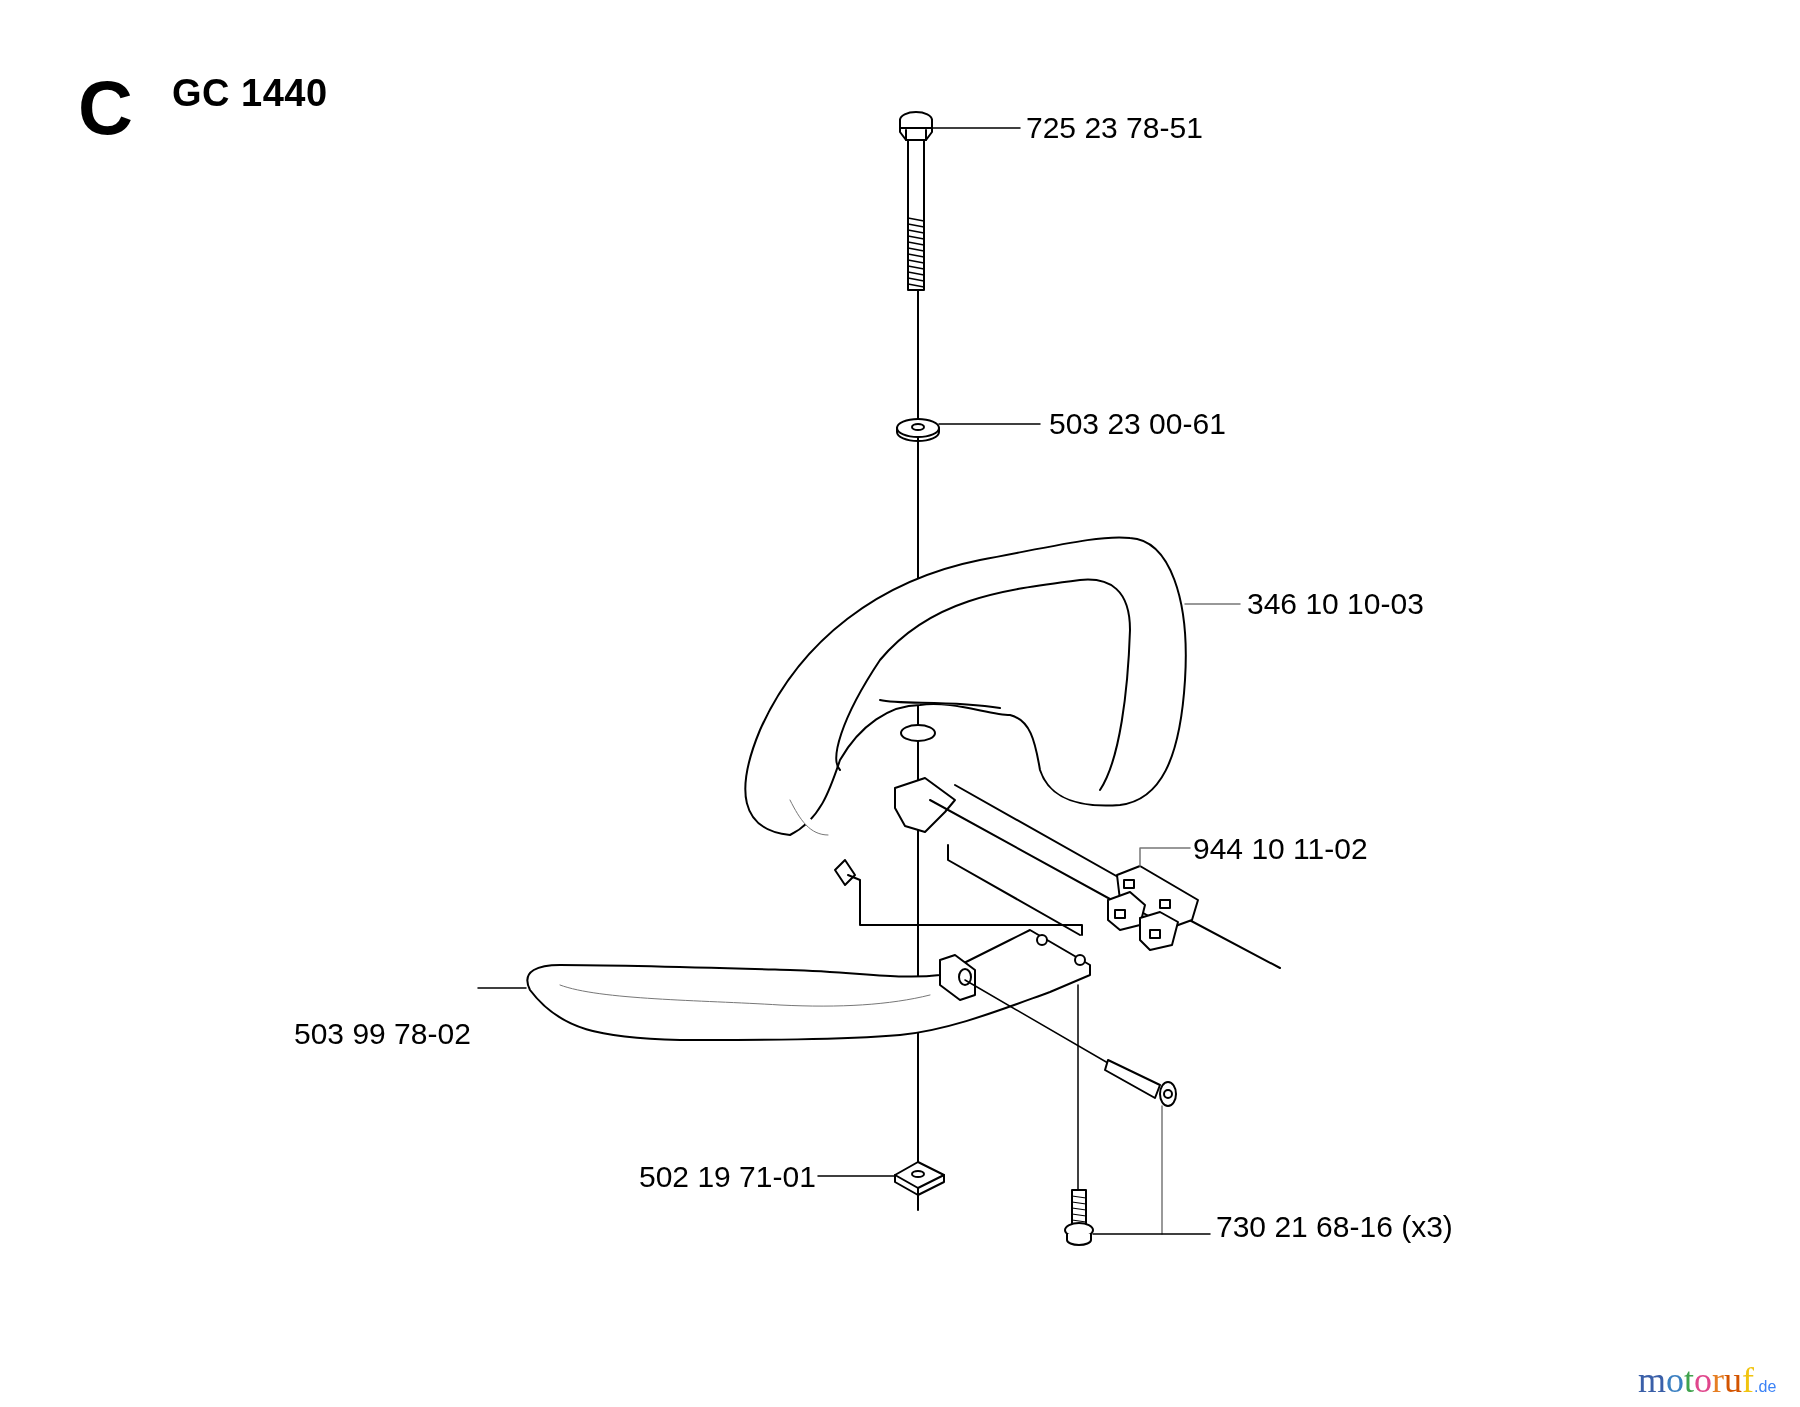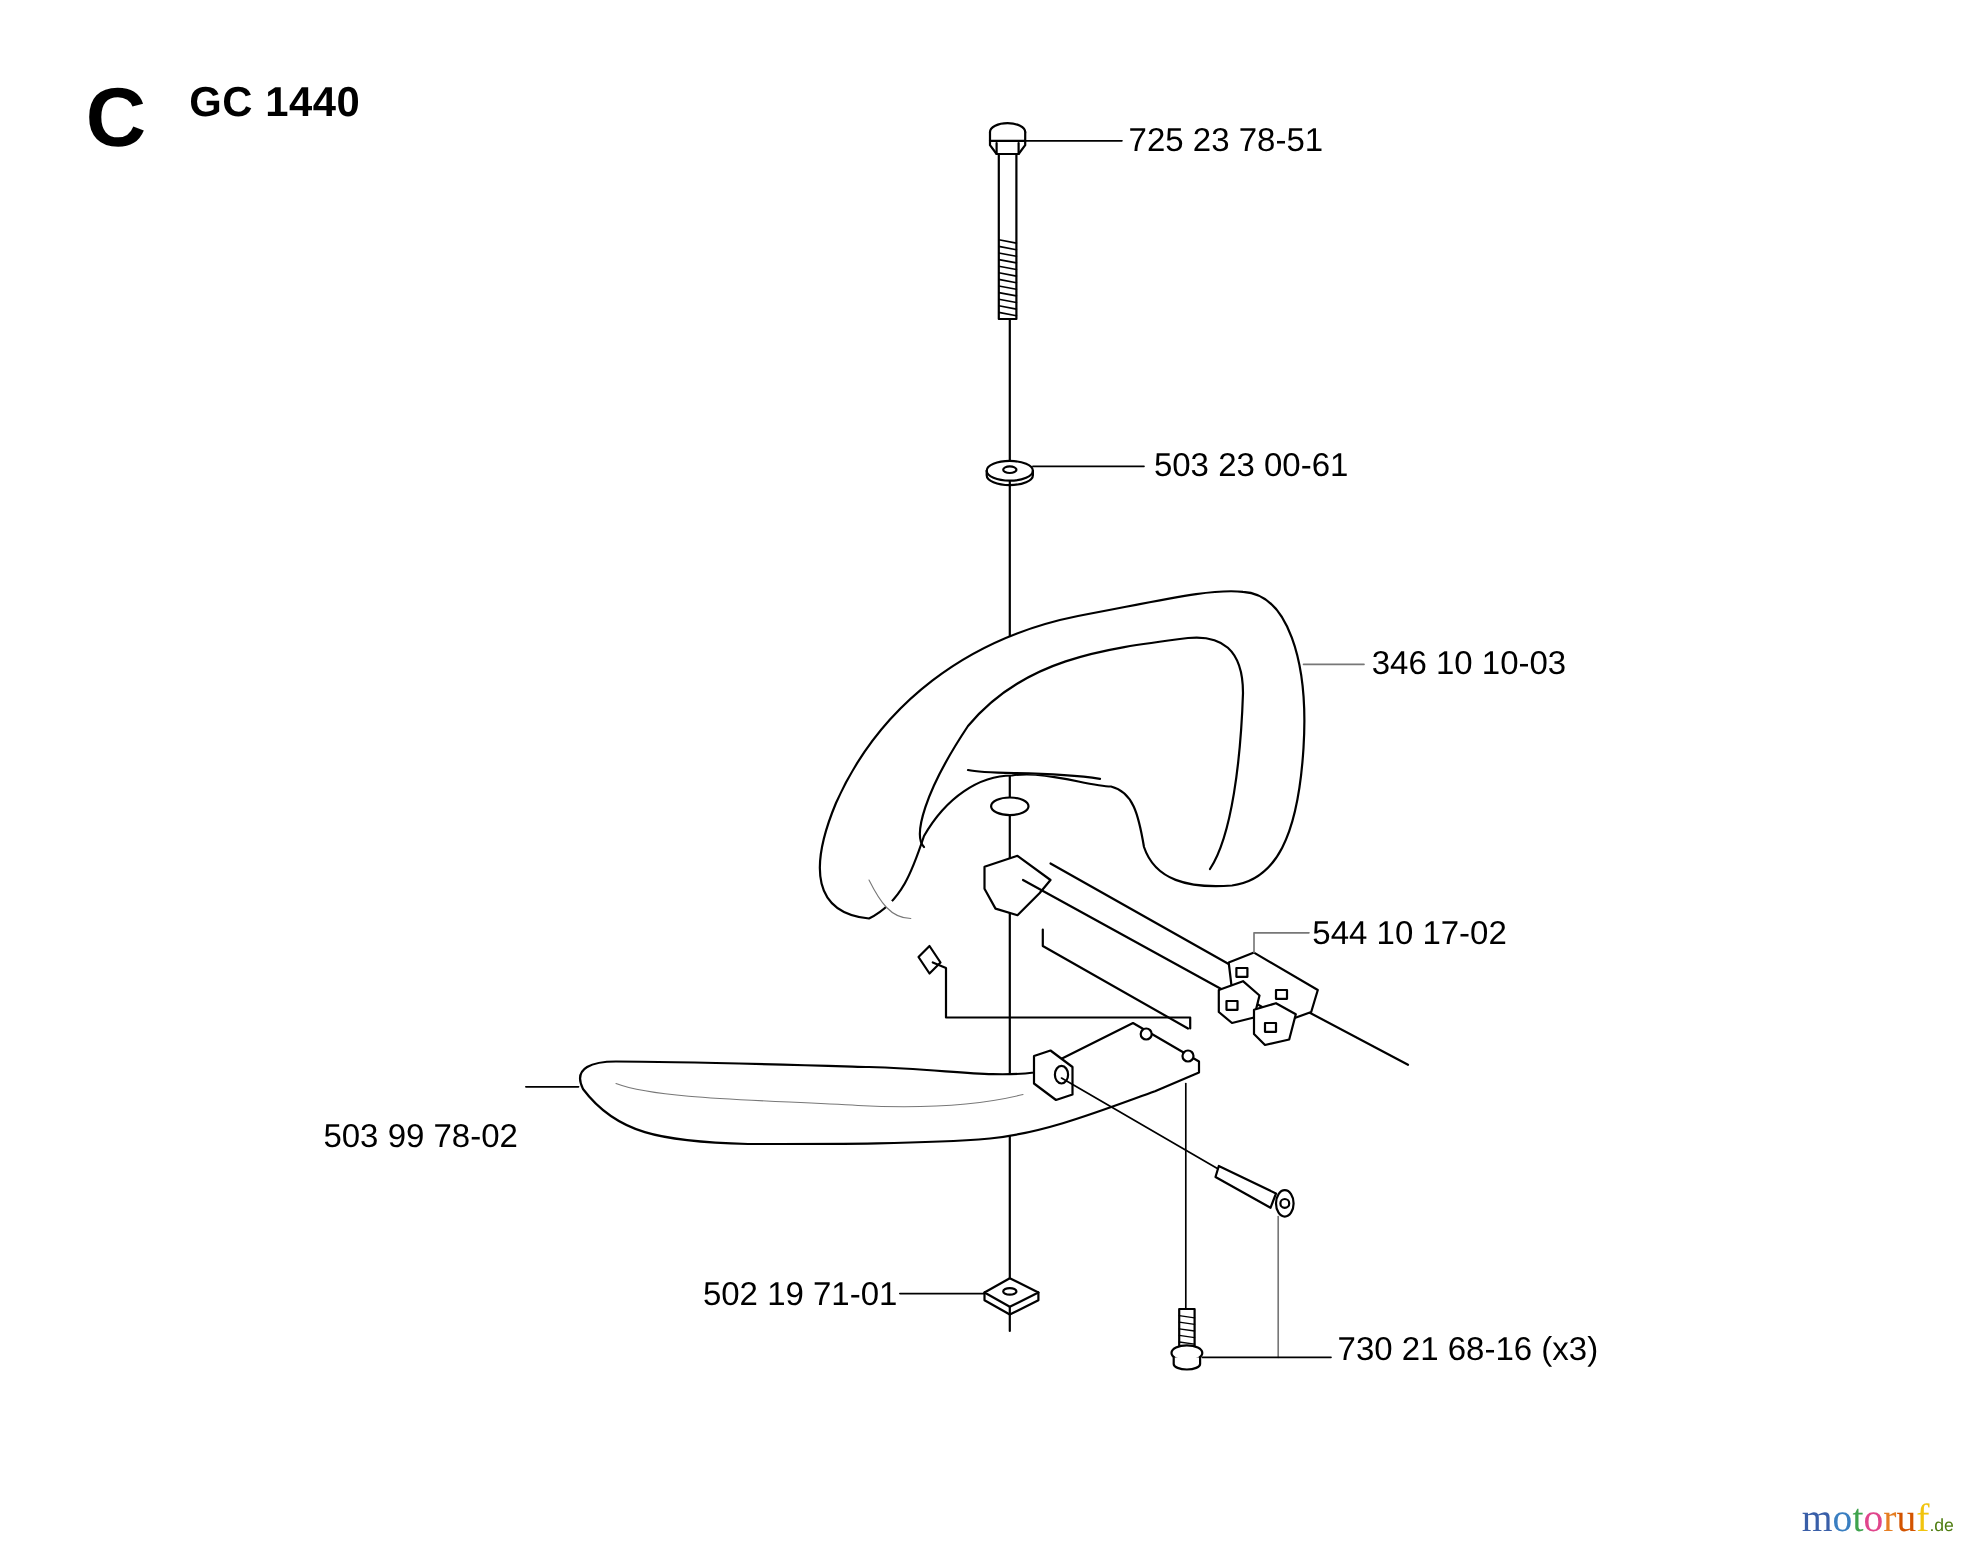--- a/index.html
+++ b/index.html
@@ -4,21 +4,21 @@
 <style>
   html, body { margin: 0; padding: 0; background: #ffffff; }
   body { width: 1800px; height: 1407px; position: relative; overflow: hidden;
          font-family: "Liberation Sans", sans-serif; color: #000; }
   .section-letter { position: absolute; left: 78px; top: 70px; font-size: 76px; font-weight: bold; line-height: 1; }
   .model-title { position: absolute; left: 172px; top: 74px; font-size: 38px; font-weight: bold; line-height: 1; letter-spacing: 0.5px; }
   svg.drawing { position: absolute; left: 0; top: 0; }
   .part-label { position: absolute; font-size: 30px; line-height: 1; white-space: nowrap; }
   .part-label .qty { font-weight: normal; }
   .watermark { position: absolute; left: 1638px; top: 1362px; font-family: "Liberation Serif", serif; font-size: 36px; line-height: 1; white-space: nowrap; }
-  .watermark .wm-suffix { font-family: "Liberation Sans", sans-serif; font-size: 16px; color: #4d7c0f; }
+  .watermark .wm-suffix { font-family: "Liberation Sans", sans-serif; font-size: 16px; color: #3b82f6; }
 </style>
 </head>
 <body>
 
 <div class="section-letter">C</div>
 <div class="model-title">GC 1440</div>
 
 <svg class="drawing" width="1800" height="1407" viewBox="0 0 1800 1407" fill="none" stroke="#000" stroke-width="2" stroke-linejoin="round" stroke-linecap="round">
 
   <line x1="918" y1="290" x2="918" y2="420"></line>
@@ -131,21 +131,21 @@
 <div class="part-label" style="left:1026px; top:113px;">
   <span>725 23 78-51</span>
 </div>
 <div class="part-label" style="left:1049px; top:409px;">
   <span>503 23 00-61</span>
 </div>
 <div class="part-label" style="left:1247px; top:589px;">
   <span>346 10 10-03</span>
 </div>
 <div class="part-label" style="left:1193px; top:834px;">
-  <span>544 10 17-02</span>
+  <span>944 10 11-02</span>
 </div>
 <div class="part-label" style="left:294px; top:974px;margin-top:45px;">
   <span>503 99 78-02</span>
 </div>
 <div class="part-label" style="left:639px; top:1162px;">
   <span>502 19 71-01</span>
 </div>
 <div class="part-label" style="left:1216px; top:1212px;">
   <span>730 21 68-16</span>
   <span class="qty">(x3)</span>

